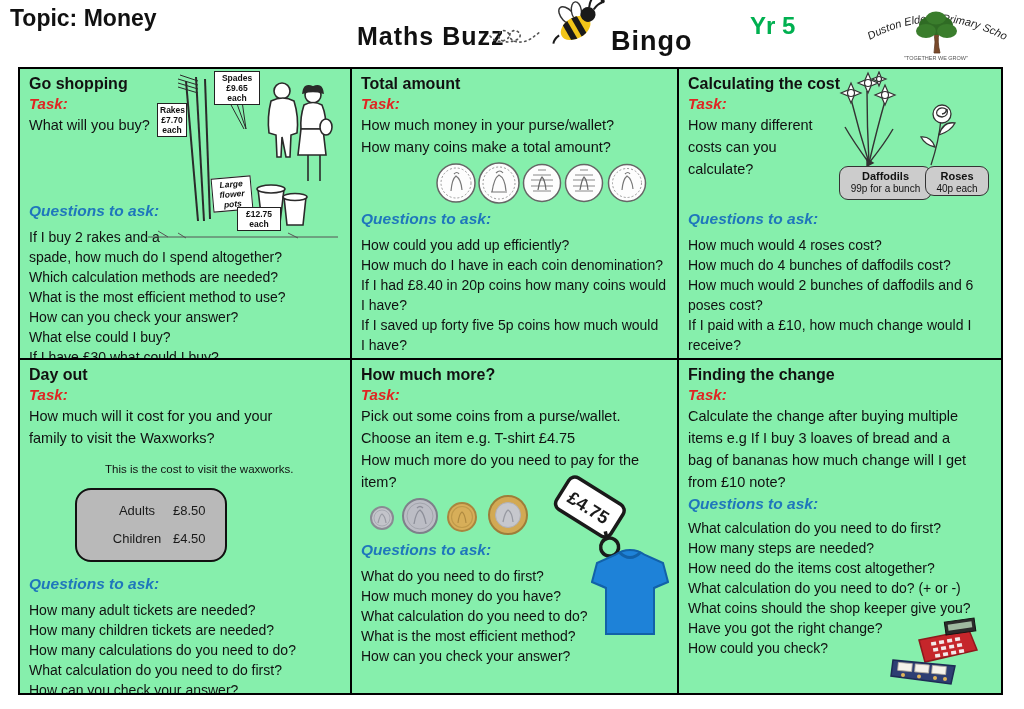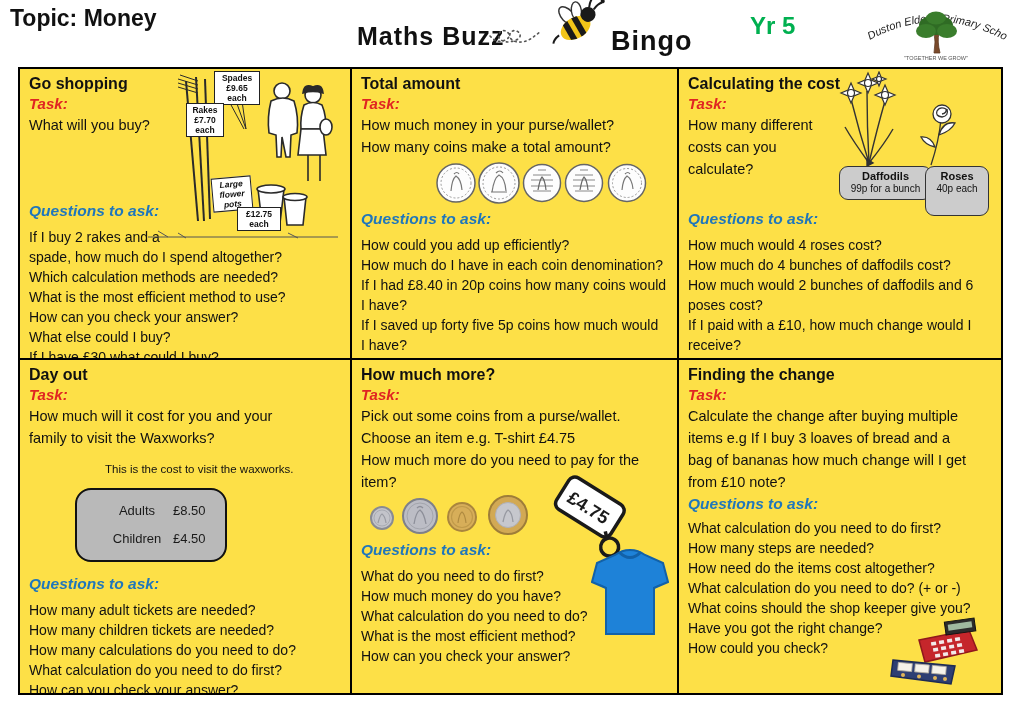--- a/index.html
+++ b/index.html
@@ -3,21 +3,21 @@
 <meta charset="utf-8">
 <style>
   html,body{margin:0;padding:0;}
   body{width:1024px;height:709px;background:#fff;font-family:"Liberation Sans",sans-serif;position:relative;overflow:hidden;color:#111;}
   .topic{position:absolute;left:10px;top:5px;font-size:23px;font-weight:bold;}
   .brand{position:absolute;left:357px;top:22px;font-size:25px;font-weight:900;letter-spacing:1px;}
   .bingo{position:absolute;left:611px;top:26px;font-size:27px;font-weight:900;letter-spacing:1px;}
   .year{position:absolute;left:750px;top:12px;font-size:24px;font-weight:800;color:var(--year-green,#00b050);text-align:center;}
   .bee-wrap{position:absolute;left:487px;top:0;}
   .logo-wrap{position:absolute;left:860px;top:1px;}
-  .board{position:absolute;left:18px;top:67px;width:985px;height:628px;border:2px solid #000;display:grid;grid-template-columns:332px 327px 1fr;grid-template-rows:291px 1fr;box-sizing:border-box;background:#fde047;}
+  .board{position:absolute;left:18px;top:67px;width:985px;height:628px;border:2px solid #000;display:grid;grid-template-columns:332px 327px 1fr;grid-template-rows:291px 1fr;box-sizing:border-box;background:#86efac;}
   .cell{position:relative;padding:5px 0 0 9px;overflow:hidden;box-sizing:border-box;}
   .cell.br{border-right:2px solid #000;}
   .cell.bb{border-bottom:2px solid #000;}
   .cell-title{font-size:16px;font-weight:bold;line-height:20px;margin-top:0;}
   .task-label{font-size:15px;font-weight:bold;font-style:italic;color:var(--task-red,#e02422);line-height:20px;}
   .q-label{font-size:15.5px;font-weight:bold;font-style:italic;color:var(--questions-blue,#1f76bc);line-height:22px;}
   .t-line{font-size:14.5px;line-height:22px;white-space:nowrap;}
   .q-line{font-size:14px;line-height:20px;white-space:nowrap;}
   .q-list{margin-top:5px;}
   .c1-qlabel{margin-top:64px;}
@@ -25,28 +25,28 @@
   .c2-qlabel{margin-top:2px;}
   .c3-qlabel{margin-top:28px;}
   .c4-caption{margin-top:13px;margin-left:76px;font-size:11.5px;line-height:14px;color:#111;white-space:nowrap;}
   .c4-qlabel{margin-top:97px;}
   .c4-qlist{margin-top:5px;}
   .c5-qlabel{margin-top:46px;}
   .c6-qlist{margin-top:3px;}
   .shop-art{position:absolute;left:118px;top:0;width:208px;height:176px;}
   .sign{position:absolute;background:#fff;border:1.5px solid #222;font-size:8.5px;line-height:10px;font-weight:bold;text-align:center;white-space:pre-line;color:#111;padding:1px 2px;box-sizing:border-box;}
   .sign-spades{left:76px;top:2px;width:46px;}
-  .sign-rakes{left:19px;top:34px;width:38px;margin-left:29px;}
+  .sign-rakes{left:19px;top:34px;width:30px;}
   .sign-pots{left:74px;top:108px;width:40px;transform:rotate(-5deg);font-style:italic;}
   .sign-price{left:99px;top:138px;width:44px;}
   .flower-label{position:absolute;background:#ccc;border:1.5px solid #333;border-radius:9px;text-align:center;box-sizing:border-box;padding-top:3px;}
   .fl-name{font-size:11px;font-weight:bold;line-height:13px;}
   .fl-price{font-size:10px;line-height:12px;}
   .daff-label{left:160px;top:97px;width:93px;height:34px;}
-  .rose-label{left:246px;top:97px;width:64px;height:50px;}
+  .rose-label{left:246px;top:97px;width:64px;height:30px;}
   .daff-art{position:absolute;left:158px;top:2px;}
   .rose-art{position:absolute;left:232px;top:32px;}
   .price-board{position:absolute;left:55px;top:128px;width:152px;height:74px;background:#b9b9b9;border:2px solid #111;border-radius:16px;box-sizing:border-box;text-align:center;}
   .pb-row{display:flex;margin:13px 0 0 24px;font-size:13px;color:#1a1a1a;}
   .pb-label{width:72px;}
   .c5-coins{position:absolute;left:16px;top:131px;}
   .c5-tag{position:absolute;left:198px;top:112px;}
   .c5-shirt{position:absolute;left:239px;top:186px;}
   .c6-register{position:absolute;left:210px;top:254px;}
   svg text{font-family:"Liberation Sans",sans-serif;}

